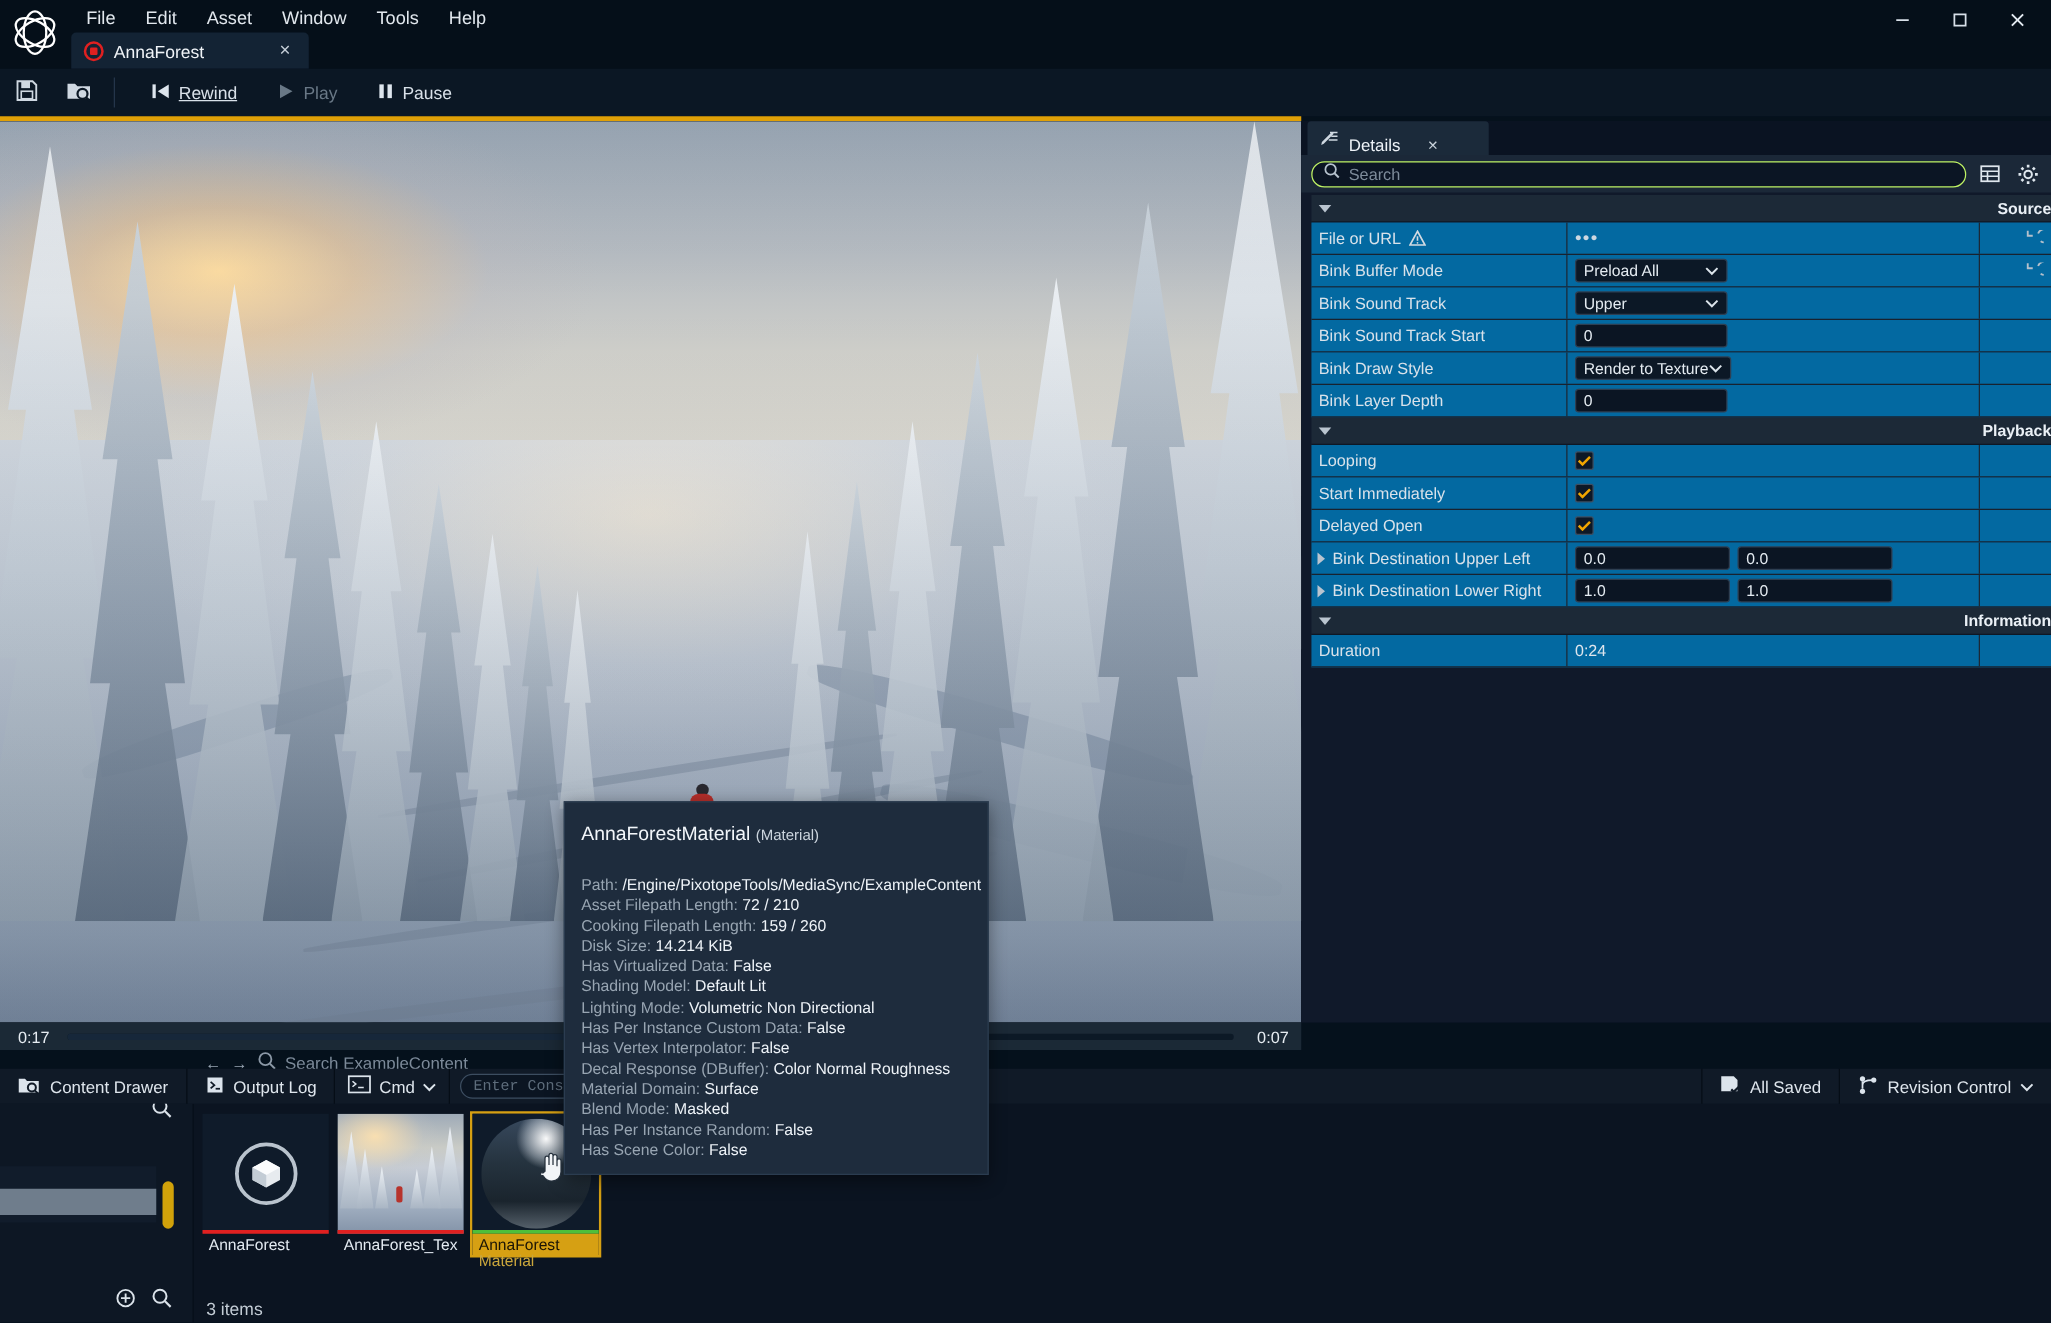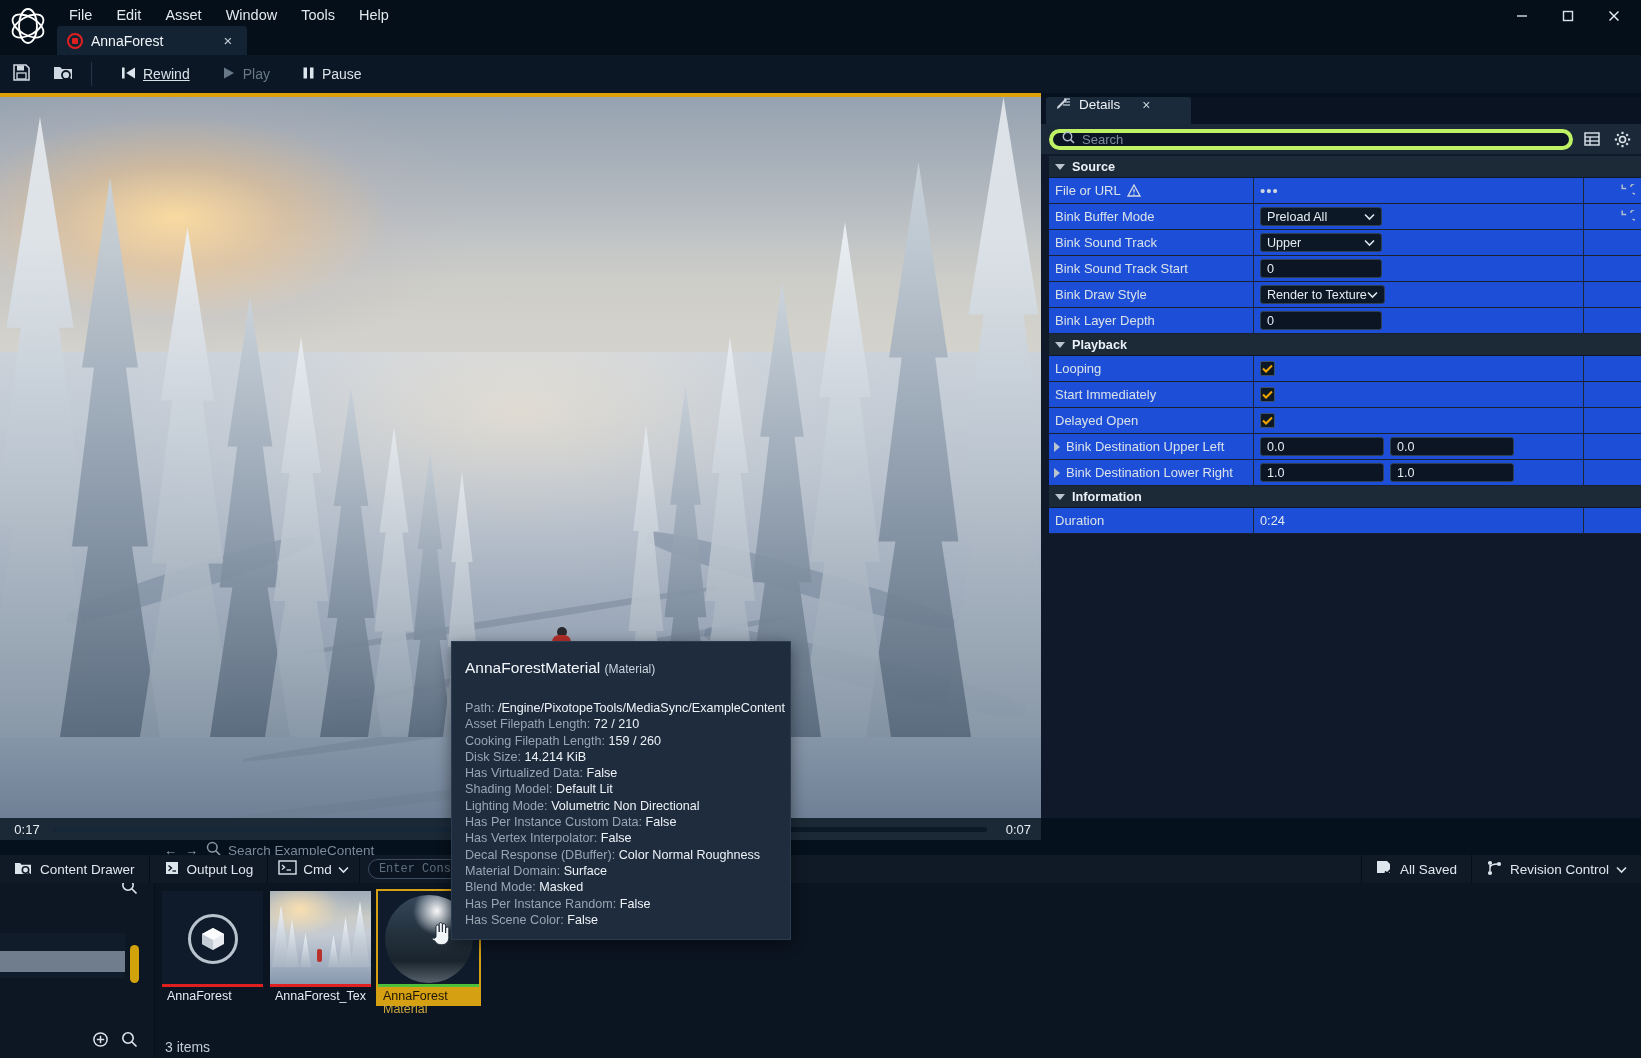--- a/index.html
+++ b/index.html
@@ -102,43 +102,44 @@
   .track .fill { position:absolute; left:0; top:0; height:5px; width:70%; background:#16273a; border-radius:3px; }
 
   
   .details {
     position:absolute; left:1041px; top:97px; width:600px; height:721px;
     background:#10192a;
   }
   .det-tabrow { position:absolute; left:0; top:0; width:600px; height:27px; background:#0a1322; }
   .det-tab {
     position:absolute; left:5px; top:0; height:27px; background:#1b2a3a;
-    display:flex; align-items:flex-start; gap:8px; padding:0 10px; min-width:145px;
+    display:flex; align-items:flex-end; gap:8px; padding:0 10px; min-width:145px;
     border-top-left-radius:3px; border-top-right-radius:3px;
   }
   .det-tab .lab { font-size:13.5px; color:#eef3f8; }
   .det-tab .cls { margin-left:14px; font-size:14px; color:#c9d3dc; }
   .searchrow { position:absolute; left:0; top:27px; width:600px; height:30px; background:#1b2838; display:flex; align-items:center; padding:0 8px; gap:8px; }
   .searchbox {
-    flex:1; height:21px; border:4px solid #bef264; border-radius:11px; background:#0b1524;
+    flex:1; height:21px; border:1px solid #bef264; border-radius:11px; background:#0b1524;
     display:flex; align-items:center; gap:7px; padding:0 9px;
   }
   .searchbox .ph { font-size:13px; color:#7e8c9b; }
   .ic-btn { width:22px; height:22px; display:flex; align-items:center; justify-content:center; color:#e0e7ee; }
 
   .proplist { position:absolute; left:8px; top:59px; width:592px; height:662px; overflow:hidden; }
   .cat {
     height:22px; background:#1c2937; display:flex; align-items:center; gap:7px; padding-left:6px;
     border-bottom:1px solid #0e1724;
+    justify-content:space-between;
   }
   .cat .nm { font-size:12.7px; font-weight:bold; color:#eaf0f6; }
   .tri-d { width:0;height:0;border-left:5px solid transparent;border-right:5px solid transparent;border-top:6px solid #b9c4cf; }
   .tri-r { width:0;height:0;border-top:5px solid transparent;border-bottom:5px solid transparent;border-left:6px solid #b9c4cf; }
 
-  .prow { display:flex; height:26px; align-items:stretch; border-bottom:1px solid #18222f; background:#1d4ed8;text-align:right; }
+  .prow { display:flex; height:26px; align-items:stretch; border-bottom:1px solid #18222f; background:#0369a1;text-align:right; }
   .prow .pname {
     width:205px; display:flex; align-items:center; gap:6px; padding-left:6px;
     font-size:13px; color:#d9e2ea; border-right:1px solid #1c2836;
   }
   .prow .pname.sub { padding-left:5px; }
   .prow .pval { flex:1; display:flex; align-items:center; gap:6px; padding-left:6px; position:relative; }
   .prow .reset { width:28px; display:flex; align-items:center; justify-content:center; color:#a8b4c0; }
   .prow .gutter { width:30px; border-left:1px solid #1c2836; }
 
   .combo {

